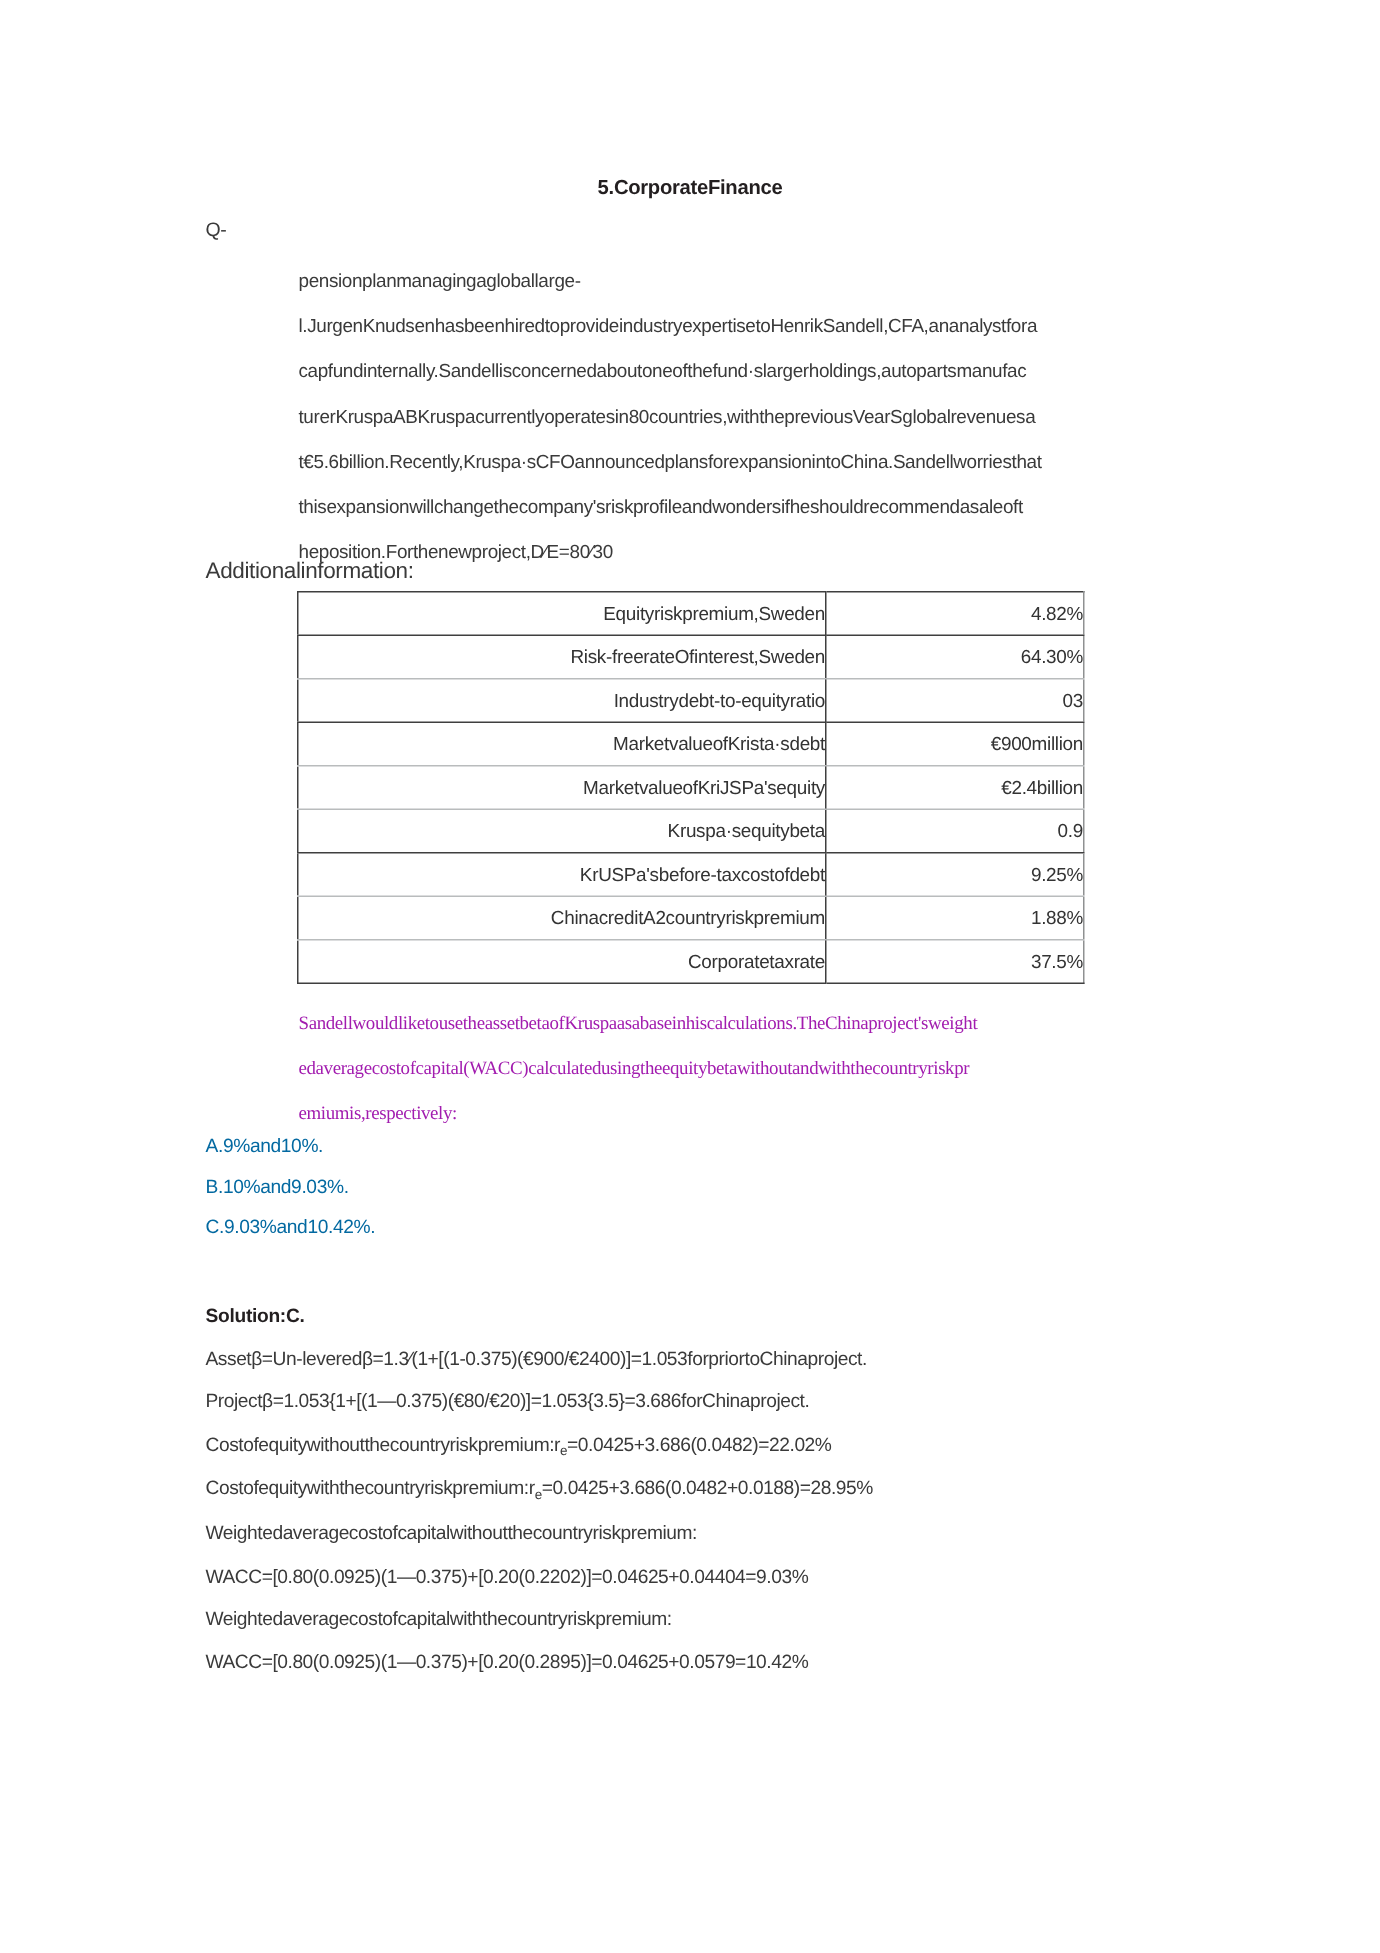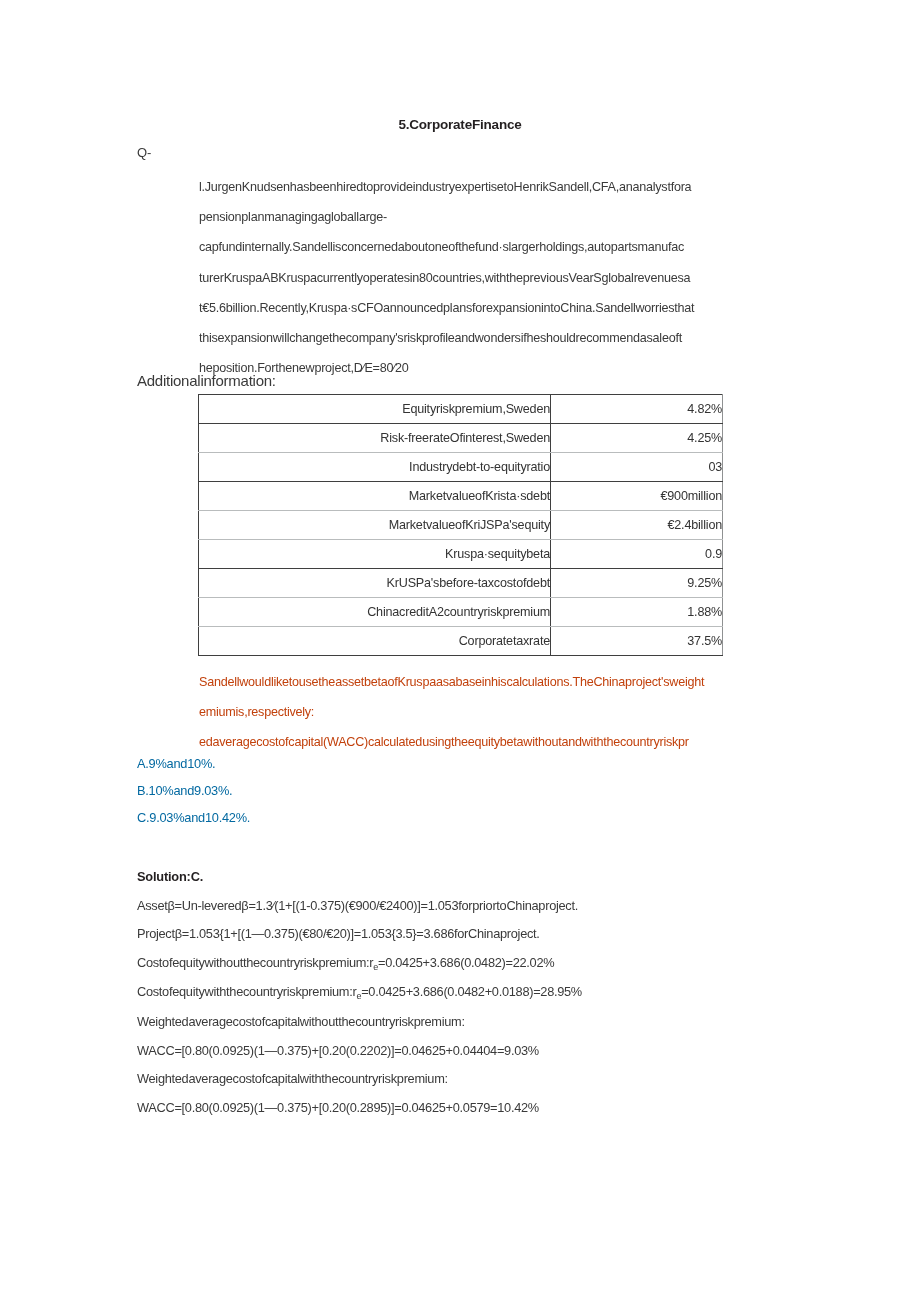--- a/index.html
+++ b/index.html
@@ -118,22 +118,23 @@
 
   
   .post {
     position: absolute;
     left: 199px;
     top: 667px;
     width: 585px;
     font-size: 12.6px;
     line-height: 30.2px;
     letter-spacing: -0.25px;
-    color: #c2410c;
+    color: #a21caf;
     word-break: break-all;
+    font-family: Liberation Serif, serif;
   }
   .post .ln {
     display: block;
     white-space: nowrap;
   }
 
   
   .choices {
     position: absolute;
     left: 137px;
@@ -172,40 +173,40 @@
 </head>
 <body>
 
 <div class="page">
 
   <div class="doc-title">5.CorporateFinance</div>
 
   <div class="q-marker">Q-</div>
 
   <div class="stem">
+    <span class="ln">pensionplanmanagingagloballarge-</span>
     <span class="ln">l.JurgenKnudsenhasbeenhiredtoprovideindustryexpertisetoHenrikSandell,CFA,ananalystfora</span>
-    <span class="ln">pensionplanmanagingagloballarge-</span>
     <span class="ln">capfundinternally.Sandellisconcernedaboutoneofthefund·slargerholdings,autopartsmanufac</span>
     <span class="ln">turerKruspaABKruspacurrentlyoperatesin80countries,withthepreviousVearSglobalrevenuesa</span>
     <span class="ln">t€5.6billion.Recently,Kruspa·sCFOannouncedplansforexpansionintoChina.Sandellworriesthat</span>
     <span class="ln">thisexpansionwillchangethecompany'sriskprofileandwondersifheshouldrecommendasaleoft</span>
-    <span class="ln">heposition.Forthenewproject,D⁄E=80⁄20</span>
+    <span class="ln">heposition.Forthenewproject,D⁄E=80⁄30</span>
   </div>
 
   <div class="addl-label">Additionalinformation:</div>
 
   <table class="data-table">
     <tbody>
       <tr class="sep-dark">
         <td class="lbl">Equityriskpremium,Sweden</td>
         <td class="val">4.82%</td>
       </tr>
       <tr class="sep-light">
         <td class="lbl">Risk-freerateOfinterest,Sweden</td>
-        <td class="val">4.25%</td>
+        <td class="val">64.30%</td>
       </tr>
       <tr class="sep-dark">
         <td class="lbl">Industrydebt-to-equityratio</td>
         <td class="val">03</td>
       </tr>
       <tr class="sep-light">
         <td class="lbl">MarketvalueofKrista·sdebt</td>
         <td class="val">€900million</td>
       </tr>
       <tr class="sep-light">
@@ -226,22 +227,22 @@
       </tr>
       <tr>
         <td class="lbl">Corporatetaxrate</td>
         <td class="val">37.5%</td>
       </tr>
     </tbody>
   </table>
 
   <div class="post">
     <span class="ln">SandellwouldliketousetheassetbetaofKruspaasabaseinhiscalculations.TheChinaproject'sweight</span>
+    <span class="ln">edaveragecostofcapital(WACC)calculatedusingtheequitybetawithoutandwiththecountryriskpr</span>
     <span class="ln">emiumis,respectively:</span>
-    <span class="ln">edaveragecostofcapital(WACC)calculatedusingtheequitybetawithoutandwiththecountryriskpr</span>
   </div>
 
   <div class="choices">
     <span class="opt">A.9%and10%.</span>
     <span class="opt">B.10%and9.03%.</span>
     <span class="opt">C.9.03%and10.42%.</span>
   </div>
 
   <div class="solution">
     <span class="sline sol-head">Solution:C.</span>

